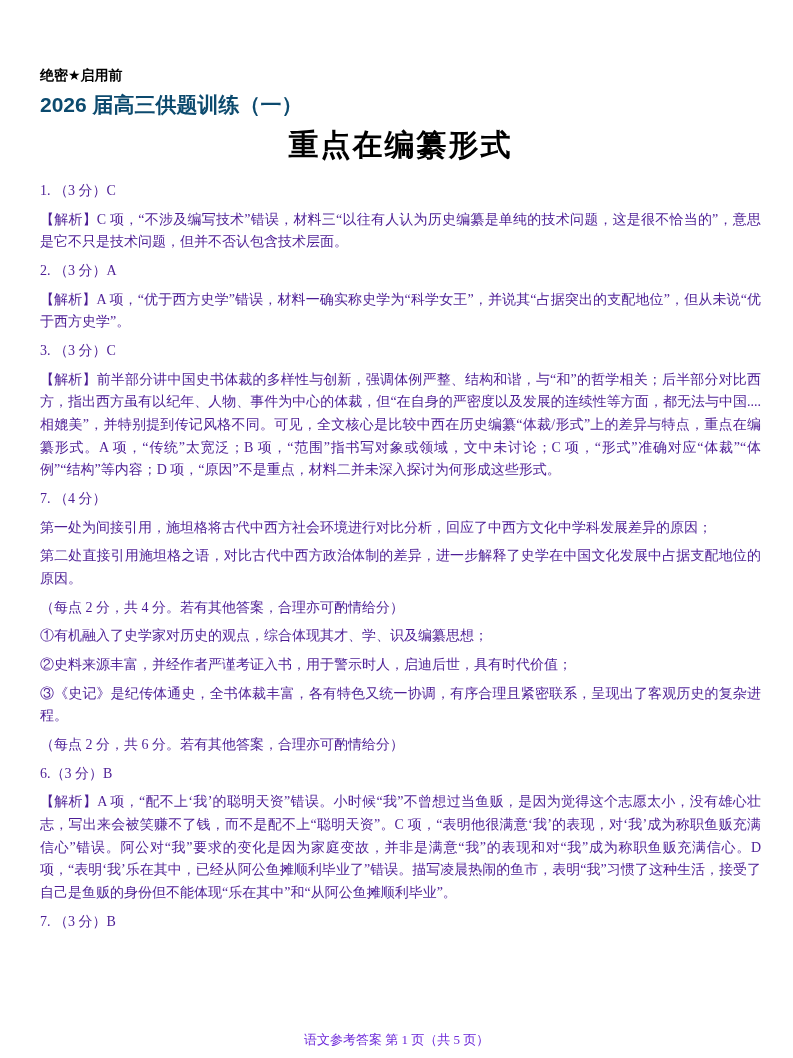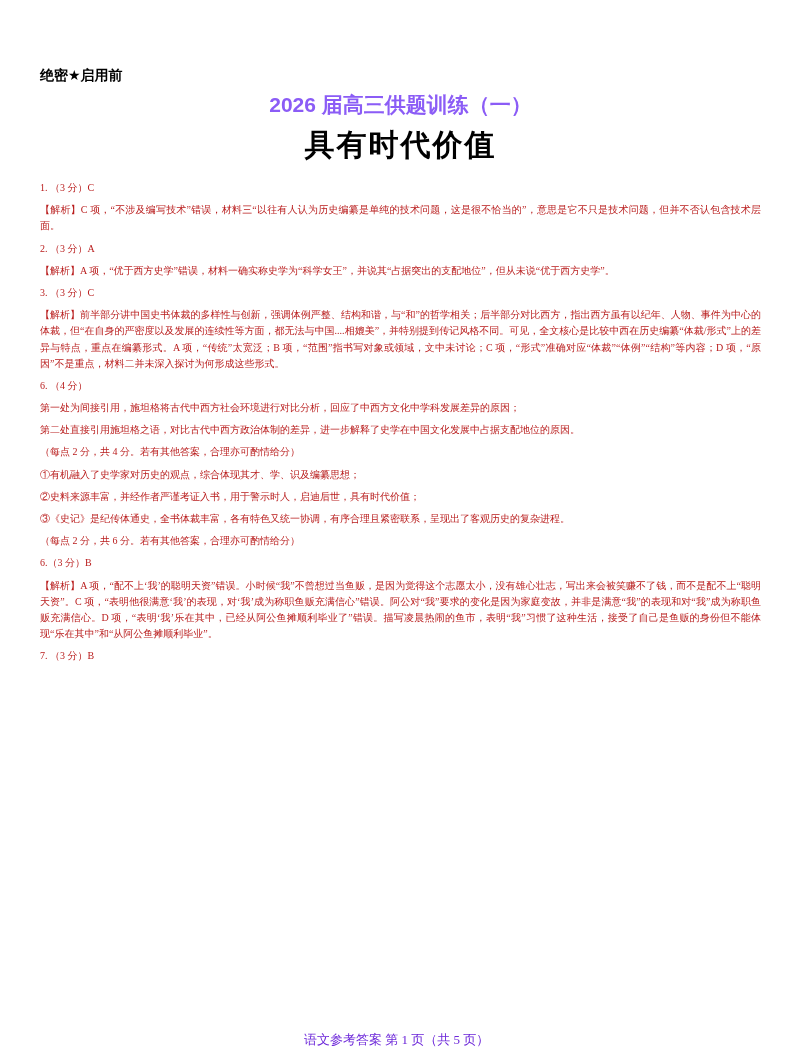--- a/index.html
+++ b/index.html
@@ -23,37 +23,37 @@
     font-family: "Liberation Sans", "DejaVu Sans", sans-serif;
     font-size: 14px;
     font-weight: bold;
     color: #000000;
     margin-bottom: 6px;
   }
   .doc-title {
     font-family: "Liberation Sans", "DejaVu Sans", sans-serif;
     font-size: 21px;
     font-weight: bold;
-    text-align: center;
-    color: #8b5cf6;
+    text-align: left;
+    color: #0c4a6e;
     margin: 6px 0 4px 0;
   }
   .doc-subtitle {
     font-family: "Liberation Sans", "DejaVu Sans", sans-serif;
     font-size: 30px;
     font-weight: bold;
     text-align: center;
     color: #000000;
     margin: 6px 0 14px 0;
     letter-spacing: 2px;
   }
   .body {
-    font-size: 10px;
+    font-size: 14px;
     line-height: 1.62;
-    color: #b91c1c;
+    color: #4c1d95;
   }
   .para {
     margin: 0 0 6px 0;
     text-align: justify;
     text-justify: inter-ideograph;
     word-break: break-all;
   }
   .footer {
     position: absolute;
     left: 0;
@@ -65,30 +65,30 @@
   }
 </style>
 </head>
 <body>
 
 <div class="page">
   <div class="classification">绝密★启用前</div>
 
   <h1 class="doc-title">2026 届高三供题训练（一）</h1>
 
-  <h2 class="doc-subtitle">具有时代价值</h2>
+  <h2 class="doc-subtitle">重点在编纂形式</h2>
 
   <div class="body">
       <p class="para">1. （3 分）C</p>
       <p class="para">【解析】C 项，“不涉及编写技术”错误，材料三“以往有人认为历史编纂是单纯的技术问题，这是很不恰当的”，意思是它不只是技术问题，但并不否认包含技术层面。</p>
       <p class="para">2. （3 分）A</p>
       <p class="para">【解析】A 项，“优于西方史学”错误，材料一确实称史学为“科学女王”，并说其“占据突出的支配地位”，但从未说“优于西方史学”。</p>
       <p class="para">3. （3 分）C</p>
       <p class="para">【解析】前半部分讲中国史书体裁的多样性与创新，强调体例严整、结构和谐，与“和”的哲学相关；后半部分对比西方，指出西方虽有以纪年、人物、事件为中心的体裁，但“在自身的严密度以及发展的连续性等方面，都无法与中国....相媲美”，并特别提到传记风格不同。可见，全文核心是比较中西在历史编纂“体裁/形式”上的差异与特点，重点在编纂形式。A 项，“传统”太宽泛；B 项，“范围”指书写对象或领域，文中未讨论；C 项，“形式”准确对应“体裁”“体例”“结构”等内容；D 项，“原因”不是重点，材料二并未深入探讨为何形成这些形式。</p>
-      <p class="para">6. （4 分）</p>
+      <p class="para">7. （4 分）</p>
       <p class="para">第一处为间接引用，施坦格将古代中西方社会环境进行对比分析，回应了中西方文化中学科发展差异的原因；</p>
       <p class="para">第二处直接引用施坦格之语，对比古代中西方政治体制的差异，进一步解释了史学在中国文化发展中占据支配地位的原因。</p>
       <p class="para">（每点 2 分，共 4 分。若有其他答案，合理亦可酌情给分）</p>
       <p class="para">①有机融入了史学家对历史的观点，综合体现其才、学、识及编纂思想；</p>
       <p class="para">②史料来源丰富，并经作者严谨考证入书，用于警示时人，启迪后世，具有时代价值；</p>
       <p class="para">③《史记》是纪传体通史，全书体裁丰富，各有特色又统一协调，有序合理且紧密联系，呈现出了客观历史的复杂进程。</p>
       <p class="para">（每点 2 分，共 6 分。若有其他答案，合理亦可酌情给分）</p>
       <p class="para">6.（3 分）B</p>
       <p class="para">【解析】A 项，“配不上‘我’的聪明天资”错误。小时候“我”不曾想过当鱼贩，是因为觉得这个志愿太小，没有雄心壮志，写出来会被笑赚不了钱，而不是配不上“聪明天资”。C 项，“表明他很满意‘我’的表现，对‘我’成为称职鱼贩充满信心”错误。阿公对“我”要求的变化是因为家庭变故，并非是满意“我”的表现和对“我”成为称职鱼贩充满信心。D 项，“表明‘我’乐在其中，已经从阿公鱼摊顺利毕业了”错误。描写凌晨热闹的鱼市，表明“我”习惯了这种生活，接受了自己是鱼贩的身份但不能体现“乐在其中”和“从阿公鱼摊顺利毕业”。</p>
       <p class="para">7. （3 分）B</p>

